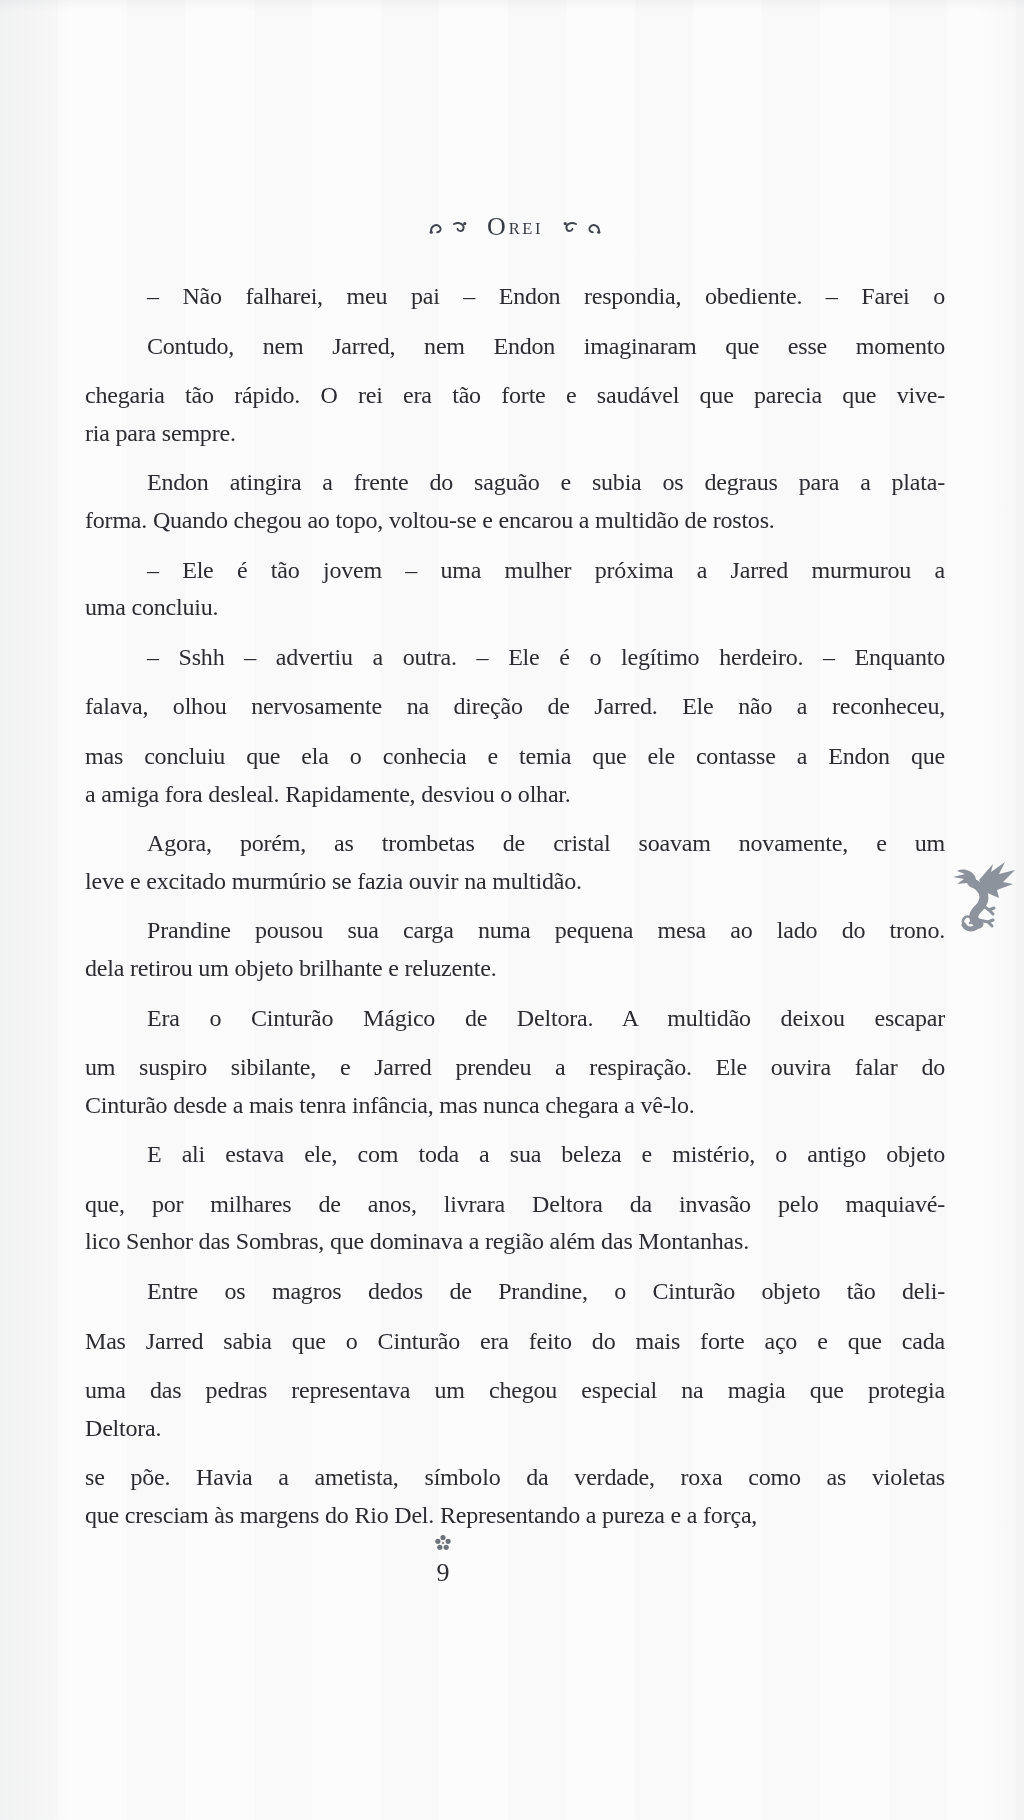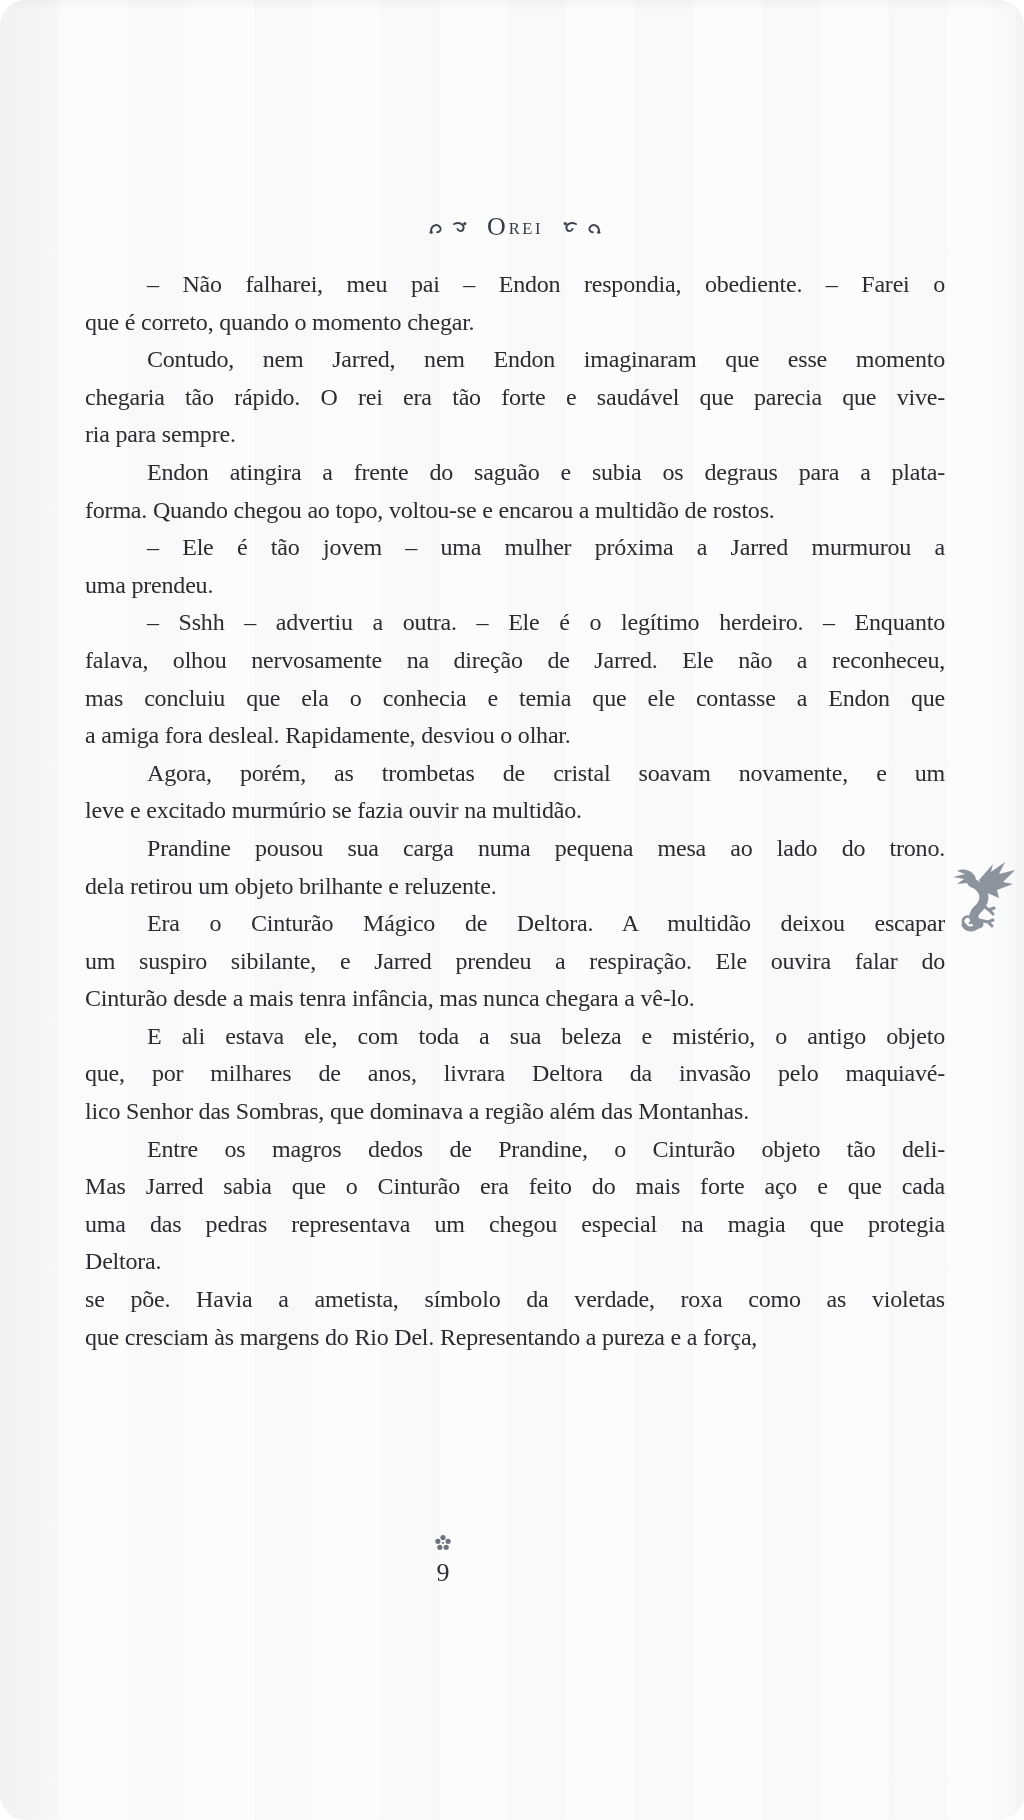--- a/index.html
+++ b/index.html
@@ -2,21 +2,20 @@
 <html><head>
 <meta charset="utf-8">
 <style>
   html,body{margin:0;padding:0;}
   .page{
     position:relative;
     width:1024px;height:1820px;
     background:#fcfcfc;
     overflow:hidden;
     font-family:"Liberation Serif", serif;
-    border-radius:26px;
   }
   
   .page::before{
     content:"";
     position:absolute;inset:0;
     pointer-events:none;
     background:
       linear-gradient(180deg, rgba(110,115,125,0.06), rgba(0,0,0,0) 10px),
       linear-gradient(90deg, rgba(110,115,125,0.05), rgba(0,0,0,0) 70px),
       linear-gradient(270deg, rgba(110,115,125,0.04), rgba(0,0,0,0) 46px),
@@ -56,20 +55,21 @@
     height:37.6px;
     line-height:37.6px;
     white-space:nowrap;
     overflow:visible;
   }
   .line.just{
     white-space:normal;
     text-align:justify;
     text-align-last:justify;
     overflow:hidden;
+    margin-top:12px;
   }
   .line.first{ text-indent:62px; }
 
   .dragon{
     position:absolute;
     left:941px;top:858px;
     width:80px;height:80px;
   }
 
   .footer-rosette{
@@ -106,34 +106,33 @@
         <path d="M26,5 C31.5,2.5 36.5,5.5 35.5,9.5 C34.7,12.8 30.5,13 29.5,10"></path>
       </g>
       <circle cx="3.2" cy="13.2" r="1.6" fill="#3e434d"></circle>
       <circle cx="36.8" cy="4.6" r="1.6" fill="#3e434d"></circle>
     </svg>
   </div>
 
   <div class="body-text">
       <div class="para">
         <div class="line first just">– Não falharei, meu pai – Endon respondia, obediente. – Farei o</div>
-        <div class="line">que é correto, quando o momento chegar.</div>
       </div>
       <div class="para">
         <div class="line first just">Contudo, nem Jarred, nem Endon imaginaram que esse momento</div>
         <div class="line just">chegaria tão rápido. O rei era tão forte e saudável que parecia que vive-</div>
         <div class="line">ria para sempre.</div>
       </div>
       <div class="para">
         <div class="line first just">Endon atingira a frente do saguão e subia os degraus para a plata-</div>
         <div class="line">forma. Quando chegou ao topo, voltou-se e encarou a multidão de rostos.</div>
       </div>
       <div class="para">
         <div class="line first just">– Ele é tão jovem – uma mulher próxima a Jarred murmurou a</div>
-        <div class="line">uma prendeu.</div>
+        <div class="line">uma concluiu.</div>
       </div>
       <div class="para">
         <div class="line first just">– Sshh – advertiu a outra. – Ele é o legítimo herdeiro. – Enquanto</div>
         <div class="line just">falava, olhou nervosamente na direção de Jarred. Ele não a reconheceu,</div>
         <div class="line just">mas concluiu que ela o conhecia e temia que ele contasse a Endon que</div>
         <div class="line">a amiga fora desleal. Rapidamente, desviou o olhar.</div>
       </div>
       <div class="para">
         <div class="line first just">Agora, porém, as trombetas de cristal soavam novamente, e um</div>
         <div class="line">leve e excitado murmúrio se fazia ouvir na multidão.</div>

